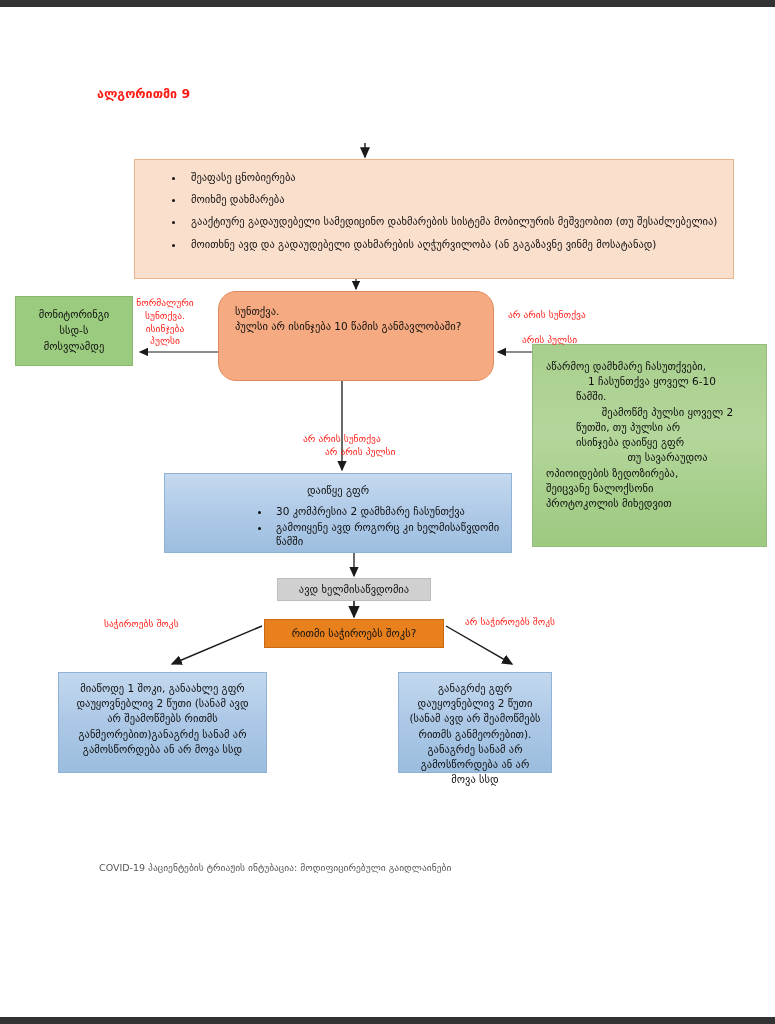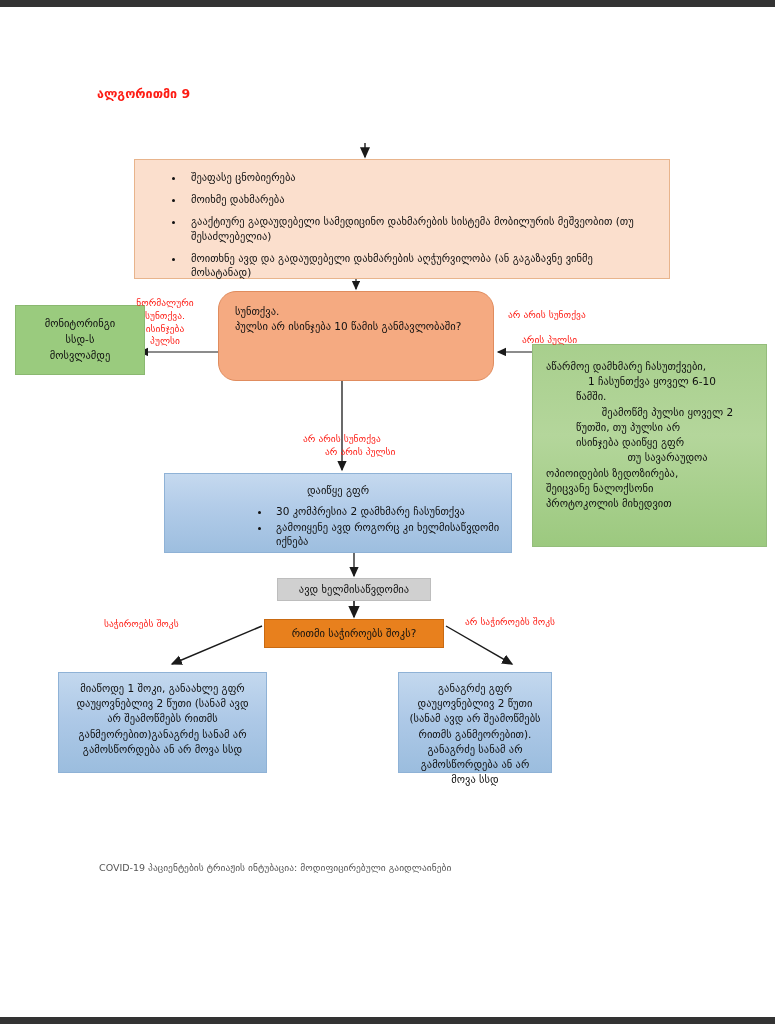--- a/index.html
+++ b/index.html
@@ -52,21 +52,21 @@
     left: 266px; top: 113px; width: 198px; height: 30px;
     background: linear-gradient(to bottom, #a9d08e 0%, #b9dca3 50%, #9fcb85 100%);
     border: 1px solid #8fb877;
     display: flex; align-items: center; justify-content: center;
     text-align: center;
     font-size: 10.5px;
   }
 
   
   .box-actions {
-    left: 134px; top: 159px; width: 536px; height: 120px;
+    left: 134px; top: 159px; width: 600px; height: 120px;
     background: #fbdfcd;
     border: 1px solid #e8b48c;
     padding: 10px 14px 8px 14px;
   }
   .box-actions ul {
     margin: 0; padding-left: 36px; list-style: disc;
   }
   .box-actions li {
     margin-bottom: 8px;
     padding-left: 6px;
@@ -80,21 +80,21 @@
     left: 218px; top: 291px; width: 276px; height: 90px;
     background: #f5aa81;
     border: 1px solid #e08c5e;
     border-radius: 18px;
     padding: 12px 16px 10px 16px;
   }
   .box-decision1 p { margin: 0; font-size: 10.5px; line-height: 1.4; }
 
   
   .box-monitor {
-    left: 15px; top: 305px; width: 130px; height: 70px;
+    left: 15px; top: 296px; width: 118px; height: 70px;
     background: #9acb7e;
     border: 1px solid #8ab870;
     display: flex; align-items: center; justify-content: center;
     text-align: center;
     font-size: 10.5px;
     line-height: 1.5;
   }
 
   
   .box-advice {
@@ -260,21 +260,21 @@
     <p class="ind2">თუ სავარაუდოა</p>
     <p>ოპიოიდების ზედოზირება,</p>
     <p>შეიცვანე ნალოქსონი</p>
     <p>პროტოკოლის მიხედვით</p>
   </div>
 
   <div class="node box-call">
     <div class="call-title">დაიწყე გფრ</div>
     <ul>
       <li>30 კომპრესია 2 დამხმარე ჩასუნთქვა</li>
-      <li>გამოიყენე ავდ როგორც კი ხელმისაწვდომი იქნება</li>
+      <li>გამოიყენე ავდ როგორც კი ხელმისაწვდომი წამში</li>
     </ul>
   </div>
 
   <div class="node box-grey">
     <span>ავდ ხელმისაწვდომია</span>
   </div>
 
   <div class="node box-decision2">
     <span>რითმი საჭიროებს შოკს?</span>
   </div>

